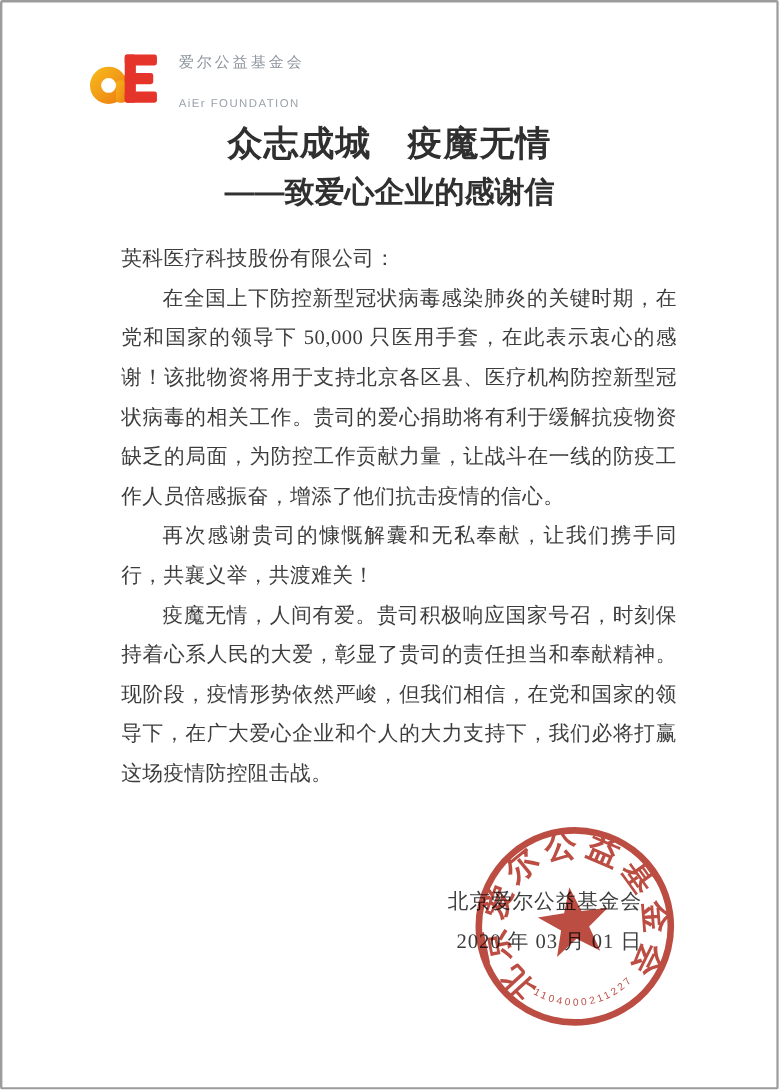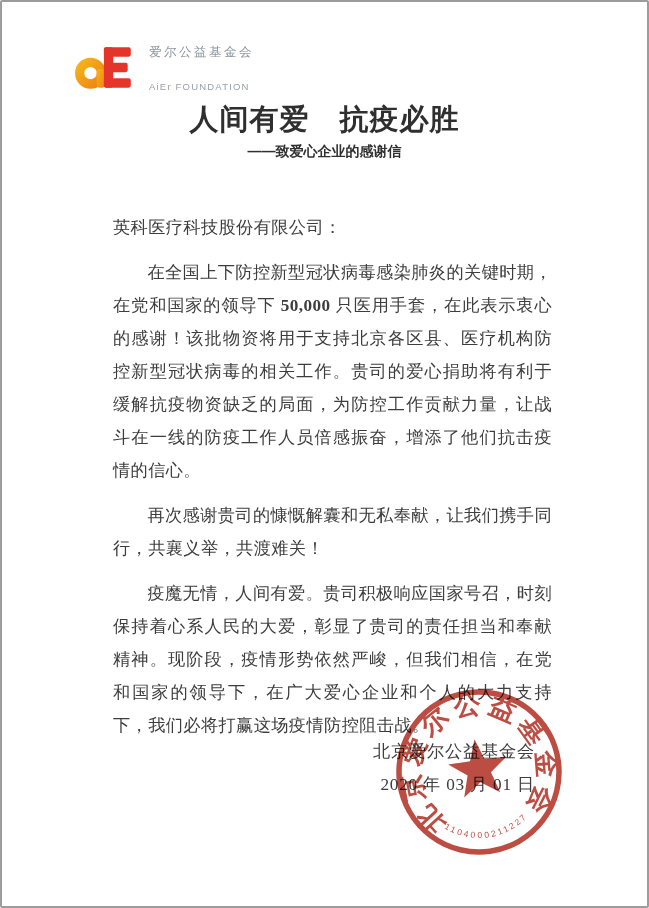--- a/index.html
+++ b/index.html
@@ -8,48 +8,48 @@
     width:649px;height:908px;
     box-sizing:border-box;
     background:#ffffff;
     border:2px solid #9c9c9c;
     border-radius:2px;
     overflow:hidden;
     font-family:"Liberation Serif","DejaVu Serif",serif;
     color:#3d3d3d;
   }
   
-  .logo-row{position:absolute;left:73px;top:42px;display:flex;align-items:center;}
+  .logo-row{position:absolute;left:73px;top:42px;display:flex;}
   .logo-mark{width:62px;height:44px;flex:0 0 auto;}
   .logo-text{margin-left:12px;display:flex;flex-direction:column;justify-content:center;}
   .logo-cn{font-family:"Liberation Sans","DejaVu Sans",sans-serif;font-size:12.5px;letter-spacing:2.5px;color:#8e959e;}
   .logo-en{font-family:"Liberation Sans","DejaVu Sans",sans-serif;font-size:9.5px;letter-spacing:1.2px;color:#99a0a8;margin-top:20px;}
   
   .title{
     position:absolute;left:0;top:98px;width:100%;
     text-align:center;
     font-family:"Liberation Sans","DejaVu Sans",sans-serif;
     font-weight:bold;font-size:29px;letter-spacing:1px;color:#2f2f2f;
     white-space:pre;
   }
   .subtitle{
     position:absolute;left:0;top:141px;width:100%;
     text-align:center;
     font-family:"Liberation Sans","DejaVu Sans",sans-serif;
-    font-weight:bold;font-size:14px;color:#303030;
+    font-weight:bold;font-size:25px;color:#303030;
   }
   
   .body{
     position:absolute;left:99px;top:197px;width:463px;
     font-size:17.2px;line-height:33px;letter-spacing:0.4px;
     text-align:justify;color:#3d3d3d;
   }
-  .body p{margin:12px;padding:0;}
+  .body p{margin:0;padding:0;}
   .indent{text-indent:2em;}
-  .amount{font-weight:bold;font-family:"Liberation Serif","DejaVu Serif",serif;}
+  .amount{font-weight:normal;font-family:"Liberation Serif","DejaVu Serif",serif;}
   
   .signature{
     position:absolute;right:112px;top:733px;
     text-align:right;font-size:17.2px;line-height:33px;letter-spacing:0.8px;
     color:#3d3d3d;z-index:1;
   }
   
   .seal{
     position:absolute;left:391px;top:684px;width:172px;height:172px;
     transform:rotate(-8deg);
@@ -82,21 +82,21 @@
         <rect x="28" y="31" width="26" height="9" rx="2"></rect>
         <rect x="28" y="1" width="9" height="39" rx="2"></rect>
       </g>
     </svg>
     <div class="logo-text">
       <span class="logo-cn">爱尔公益基金会</span>
       <span class="logo-en">AiEr FOUNDATION</span>
     </div>
   </div>
 
-  <div class="title">人间有爱　抗疫必胜</div>
+  <div class="title">众志成城　疫魔无情</div>
   <div class="subtitle">——致爱心企业的感谢信</div>
 
   <div class="body">
     <p>英科医疗科技股份有限公司：</p>
     <p class="indent"><span>在全国上下防控新型冠状病毒感染肺炎的关键时期，在党和国家的领导下 </span><span class="amount">50,000</span><span> 只医用手套，在此表示衷心的感谢！该批物资将用于支持北京各区县、医疗机构防控新型冠状病毒的相关工作。贵司的爱心捐助将有利于缓解抗疫物资缺乏的局面，为防控工作贡献力量，让战斗在一线的防疫工作人员倍感振奋，增添了他们抗击疫情的信心。</span></p>
     <p class="indent">再次感谢贵司的慷慨解囊和无私奉献，让我们携手同行，共襄义举，共渡难关！</p>
     <p class="indent">疫魔无情，人间有爱。贵司积极响应国家号召，时刻保持着心系人民的大爱，彰显了贵司的责任担当和奉献精神。现阶段，疫情形势依然严峻，但我们相信，在党和国家的领导下，在广大爱心企业和个人的大力支持下，我们必将打赢这场疫情防控阻击战。</p>
   </div>
 
   <div class="signature">

